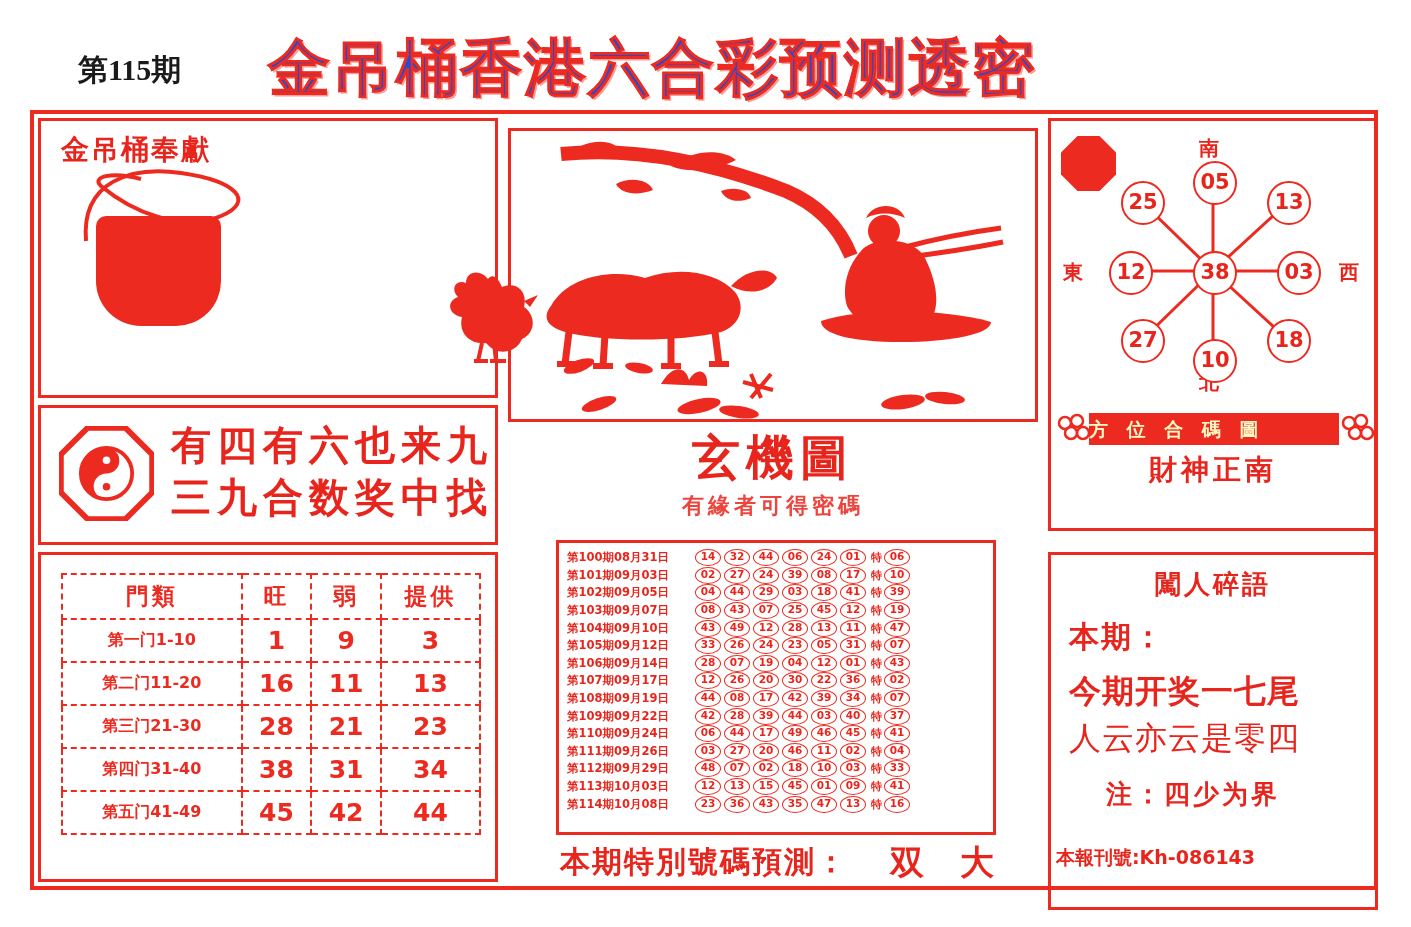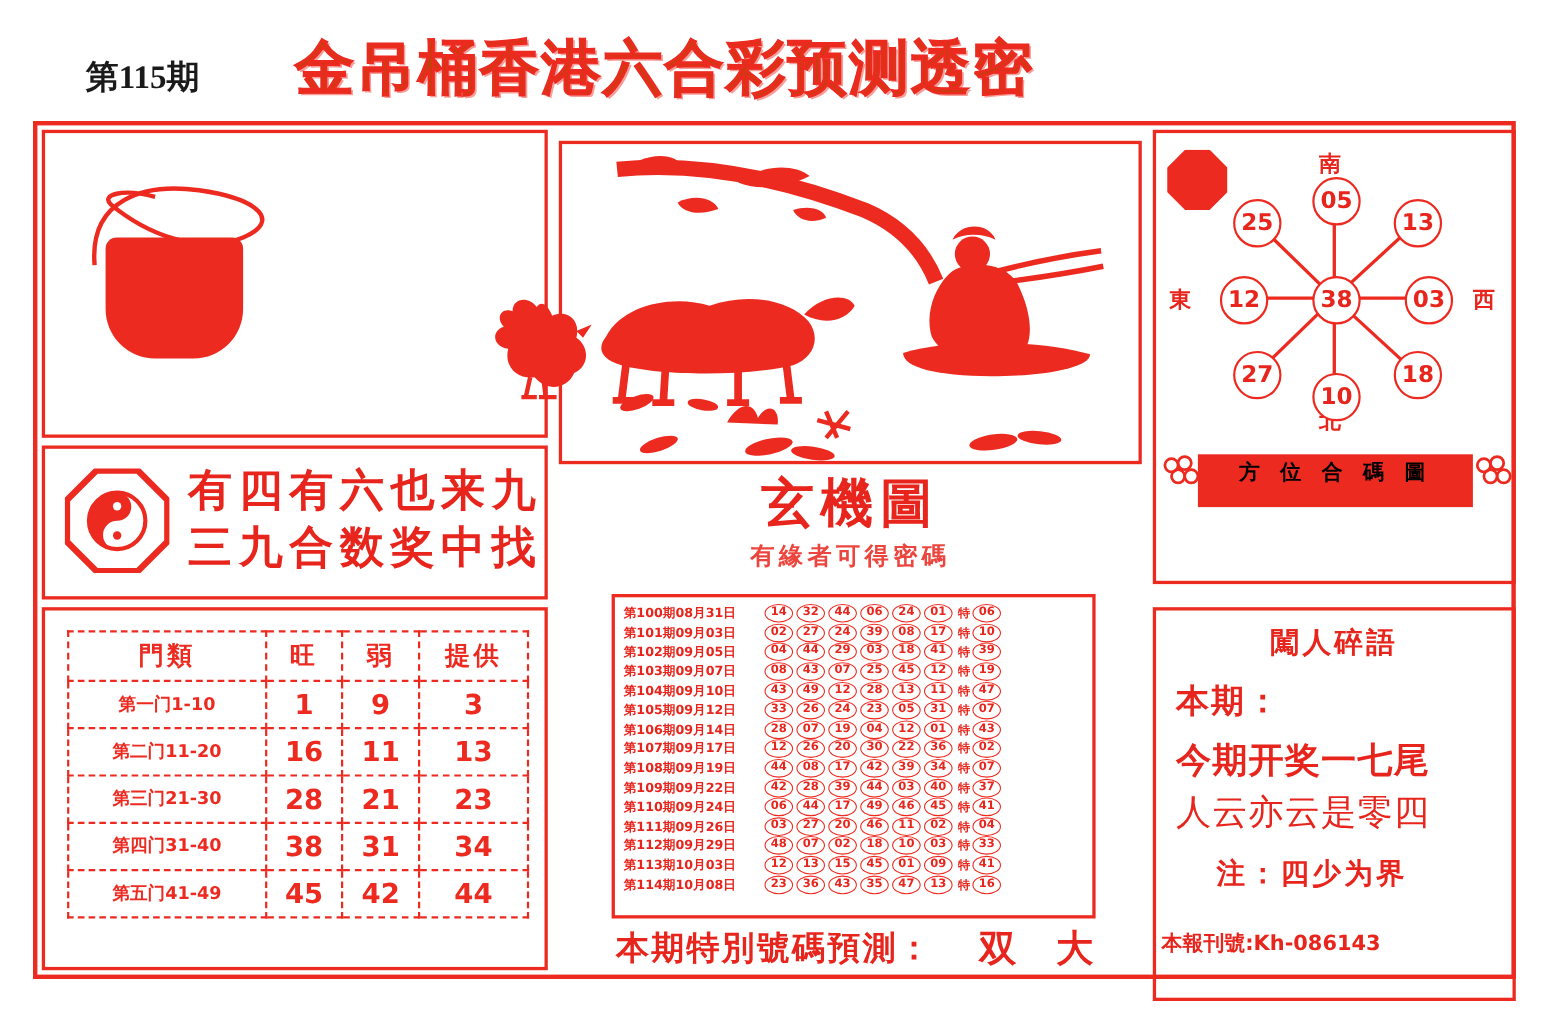--- a/index.html
+++ b/index.html
@@ -1,21 +1,21 @@
 <!DOCTYPE html>
 <html><head>
 <meta charset="utf-8">
 <style>
   html,body{margin:0;padding:0;background:#ffffff;}
   body{width:1411px;height:927px;position:relative;font-family:"DejaVu Sans","Liberation Sans",sans-serif;color:#e8251c;}
   .page{position:absolute;left:0;top:0;width:1411px;height:927px;overflow:hidden;background:#fff;}
 
   
   .issue{position:absolute;left:78px;top:50px;font-size:30px;font-weight:bold;color:#1a1a1a;font-family:"Liberation Serif",serif;letter-spacing:0px;}
-  .main-title{position:absolute;left:268px;top:26px;width:950px;font-size:54px;font-weight:bold;color:#c2410c;letter-spacing:2px;font-family:"DejaVu Sans",sans-serif;
+  .main-title{position:absolute;left:268px;top:26px;width:950px;font-size:62px;font-weight:bold;color:#1d4ed8;letter-spacing:2px;font-family:"DejaVu Sans",sans-serif;
     -webkit-text-stroke:1px #ec2a20;text-shadow:2px 2px 0 rgba(236,42,32,.45);}
 
   
   .frame{position:absolute;left:30px;top:110px;width:1348px;height:780px;border:4px solid #ec2a20;box-sizing:border-box;}
 
   
   .box{position:absolute;border:3px solid #ec2a20;box-sizing:border-box;}
 
   
   .box-tribute{left:38px;top:118px;width:460px;height:280px;}
@@ -52,21 +52,21 @@
 
   .pred-line{position:absolute;left:560px;top:842px;font-size:30px;font-weight:bold;letter-spacing:2px;}
   .pred-v1{position:absolute;left:890px;top:840px;font-size:34px;font-weight:bold;}
   .pred-v2{position:absolute;left:960px;top:840px;font-size:34px;font-weight:bold;}
 
   
   .box-compass{left:1048px;top:118px;width:330px;height:413px;}
   .cp{position:absolute;width:40px;height:40px;border:2px solid #ec2a20;border-radius:50%;text-align:center;line-height:38px;font-size:21px;font-weight:bold;background:#fff;z-index:3;}
   .cdir{position:absolute;font-size:20px;font-weight:bold;}
   .octagon{position:absolute;left:10px;top:15px;width:55px;height:55px;background:#ec2a20;clip-path:polygon(30% 0,70% 0,100% 30%,100% 70%,70% 100%,30% 100%,0 70%,0 30%);}
-  .banner{position:absolute;left:38px;top:292px;width:250px;height:48px;background:#ec2a20;color:#000000;font-size:19px;font-weight:bold;text-align:center;line-height:32px;letter-spacing:6px;}
+  .banner{position:absolute;left:38px;top:292px;width:250px;height:32px;background:#ec2a20;color:#fef9c3;font-size:19px;font-weight:bold;line-height:32px;letter-spacing:6px;}
   .bflower{position:absolute;top:290px;width:36px;height:36px;}
   .godline{position:absolute;left:0;right:0;text-align:center;font-size:28px;font-weight:bold;letter-spacing:4px;}
   .gl1{top:330px;}
   .gl2{top:375px;}
   .refnote{position:absolute;left:0;right:0;text-align:center;top:410px;font-size:13px;font-weight:bold;opacity:.6;letter-spacing:2px;}
 
   .box-right-bottom{left:1048px;top:552px;width:330px;height:358px;}
   .rb-title{position:absolute;left:0;right:0;top:12px;text-align:center;font-size:26px;font-weight:bold;letter-spacing:3px;}
   .rb-this{position:absolute;left:18px;top:62px;font-size:30px;font-weight:bold;letter-spacing:2px;}
   .rb-l1{position:absolute;left:18px;top:115px;font-size:32px;font-weight:bold;letter-spacing:1px;}
@@ -78,20 +78,21 @@
 <body>
 
 <div class="page">
 
   <div class="issue">第115期</div>
   <div class="main-title">金吊桶香港六合彩预测透密</div>
 
   <div class="frame"></div>
 
   <div class="box box-tribute">
+    <div class="tribute-label">金吊桶奉獻</div>
     <svg class="bucket-handle" viewBox="0 0 190 90">
       <path d="M15,80 C10,20 60,5 110,12 C165,20 185,40 150,55 C110,72 60,50 30,25 C20,16 40,10 70,18" fill="none" stroke="#ec2a20" stroke-width="4"></path>
     </svg>
     <div class="bucket"></div>
     <svg class="rooster" viewBox="0 0 110 110">
       <path d="M52,18 C44,8 30,10 30,22 C20,18 14,28 22,36 C10,40 12,54 26,56 C22,72 34,84 50,82 C62,96 80,92 86,78 C100,72 100,54 88,46 C92,30 80,20 66,26 C62,16 56,12 52,18 Z" fill="#ec2a20"></path>
       <path d="M46,82 L42,100 M58,82 L60,100 M38,100 L52,100 M54,100 L70,100" stroke="#ec2a20" stroke-width="4" fill="none"></path>
       <path d="M88,40 L102,34 L94,46 Z" fill="#ec2a20"></path>
     </svg>
   </div>
@@ -391,20 +392,21 @@
       <circle cx="28" cy="22" r="6" fill="none" stroke="#ec2a20" stroke-width="2.5"></circle>
     </svg>
     <div class="banner">方 位 合 碼 圖</div>
     <svg class="bflower" style="left:288px;" viewBox="0 0 36 36">
       <circle cx="10" cy="12" r="6" fill="none" stroke="#ec2a20" stroke-width="2.5"></circle>
       <circle cx="22" cy="10" r="6" fill="none" stroke="#ec2a20" stroke-width="2.5"></circle>
       <circle cx="16" cy="22" r="6" fill="none" stroke="#ec2a20" stroke-width="2.5"></circle>
       <circle cx="28" cy="22" r="6" fill="none" stroke="#ec2a20" stroke-width="2.5"></circle>
     </svg>
 
+    <div class="godline gl1">財神正南</div>
   </div>
 
   <div class="box box-right-bottom">
     <div class="rb-title">闖人碎語</div>
     <div class="rb-this">本期：</div>
     <div class="rb-l1">今期开奖一七尾</div>
     <div class="rb-l2">人云亦云是零四</div>
     <div class="rb-note">注：四少为界</div>
     <div class="rb-code">本報刊號:Kh-086143</div>
   </div>

